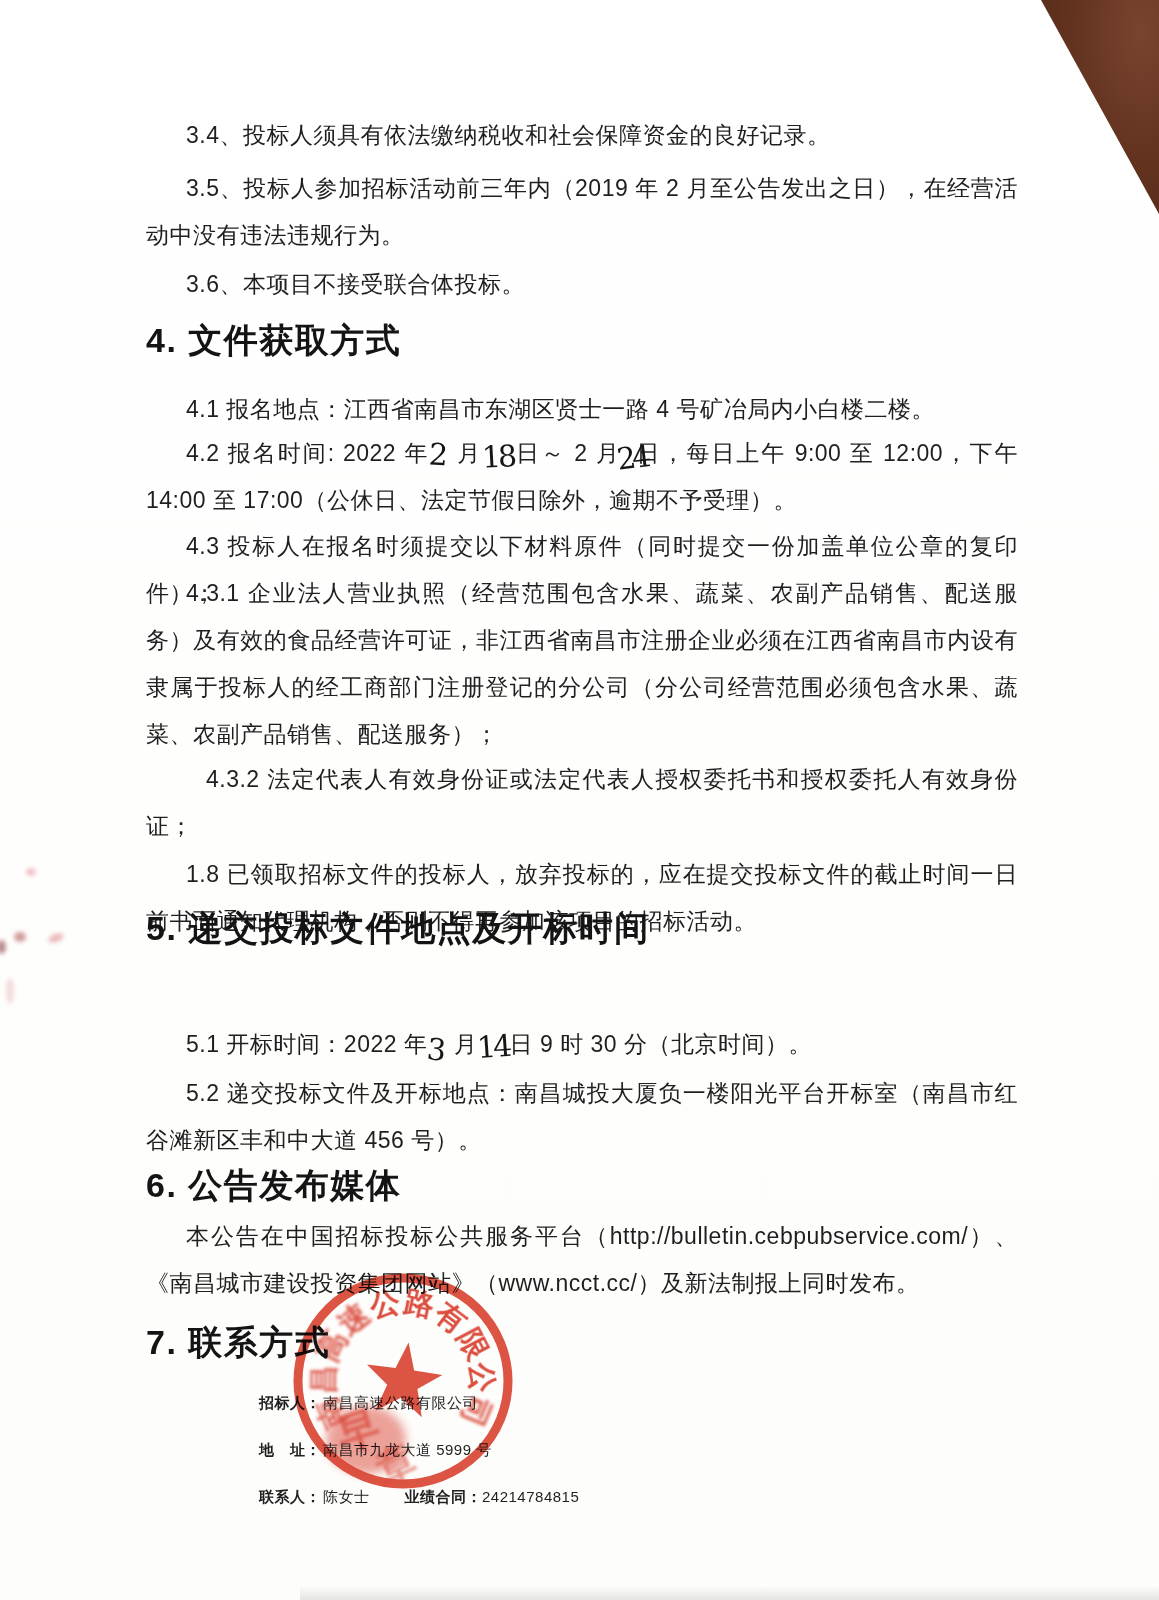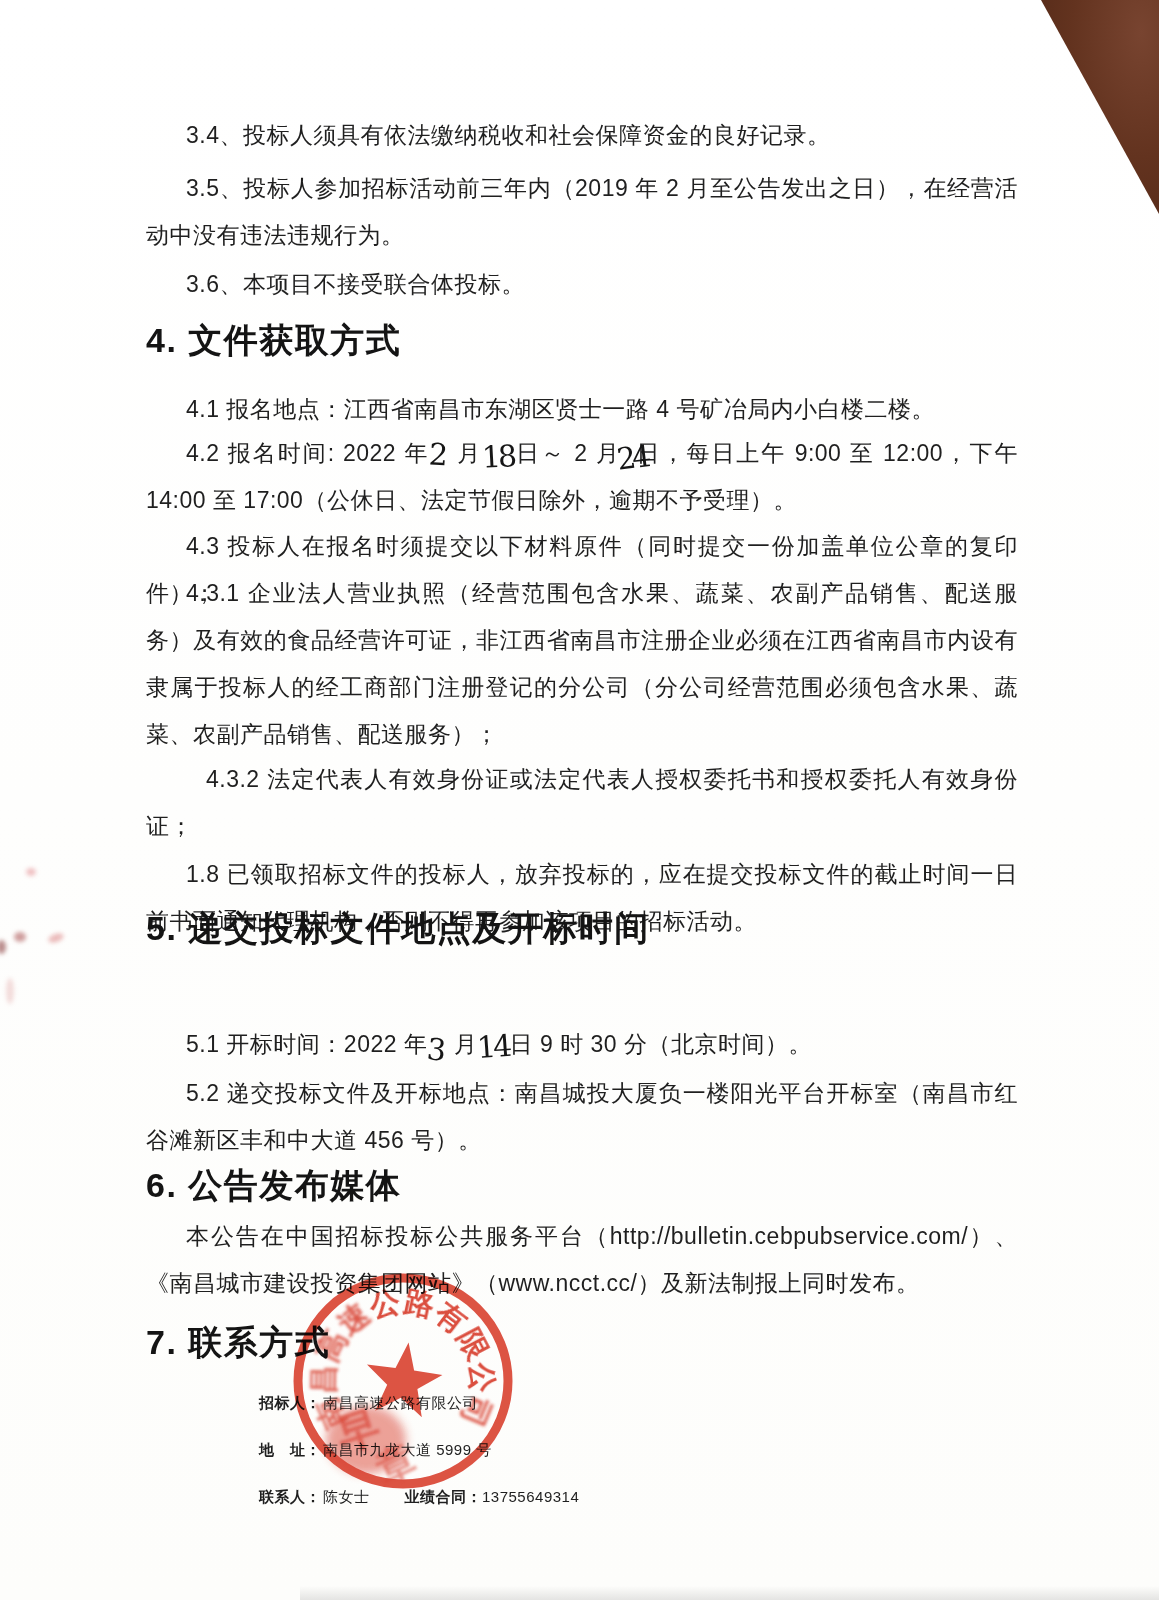--- a/index.html
+++ b/index.html
@@ -95,21 +95,21 @@
 
   <h2 style="top:1322px">7. 联系方式</h2>
 
   <p class="contact-row" style="top:1388px">
     <span class="lbl">招标人：</span><span>南昌高速公路有限公司</span>
   </p>
   <p class="contact-row" style="top:1435px">
     <span class="lbl">地　址：</span><span>南昌市九龙大道 5999 号</span>
   </p>
   <p class="contact-row" style="top:1482px">
-    <span class="lbl">联系人：</span><span>陈女士</span><span class="phone-lbl">业绩合同：</span><span>13755649314</span>
+    <span class="lbl">联系人：</span><span>陈女士</span><span class="phone-lbl">业绩合同：</span><span>24214784815</span>
   </p>
 
   <svg class="seal" viewBox="0 0 230 226">
     <defs>
       <filter id="fb1" x="-20%" y="-20%" width="140%" height="140%">
           <feGaussianBlur stdDeviation="0.6"></feGaussianBlur>
         </filter>
       <filter id="fb2" x="-50%" y="-50%" width="200%" height="200%">
           <feGaussianBlur stdDeviation="5"></feGaussianBlur>
         </filter>

